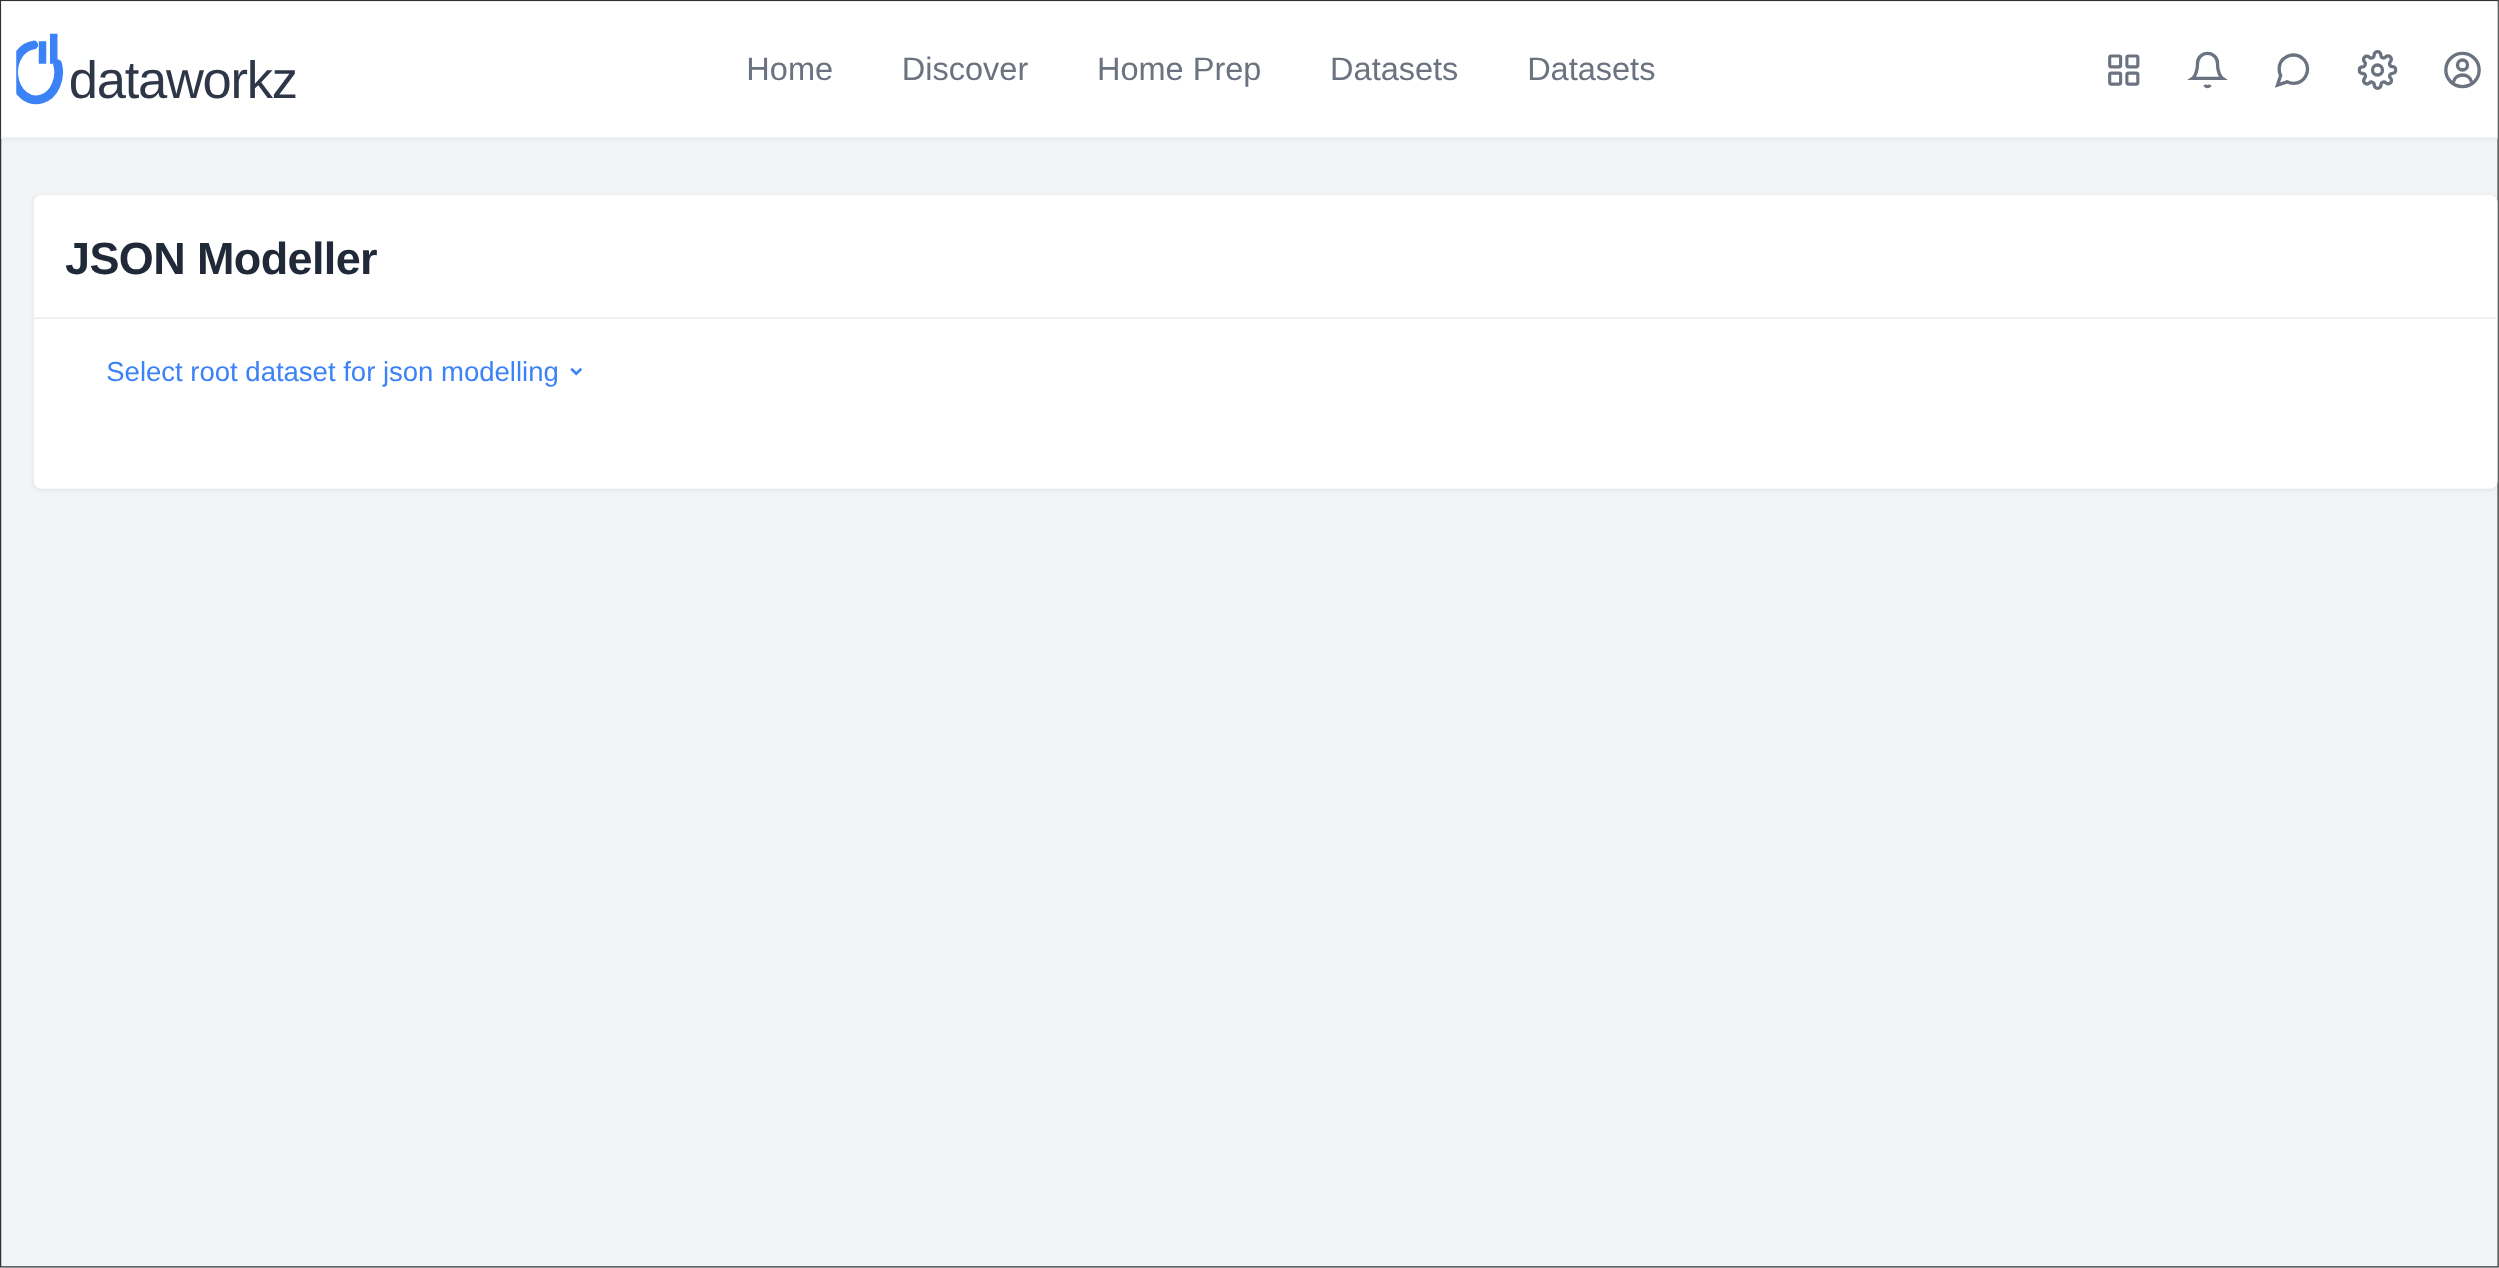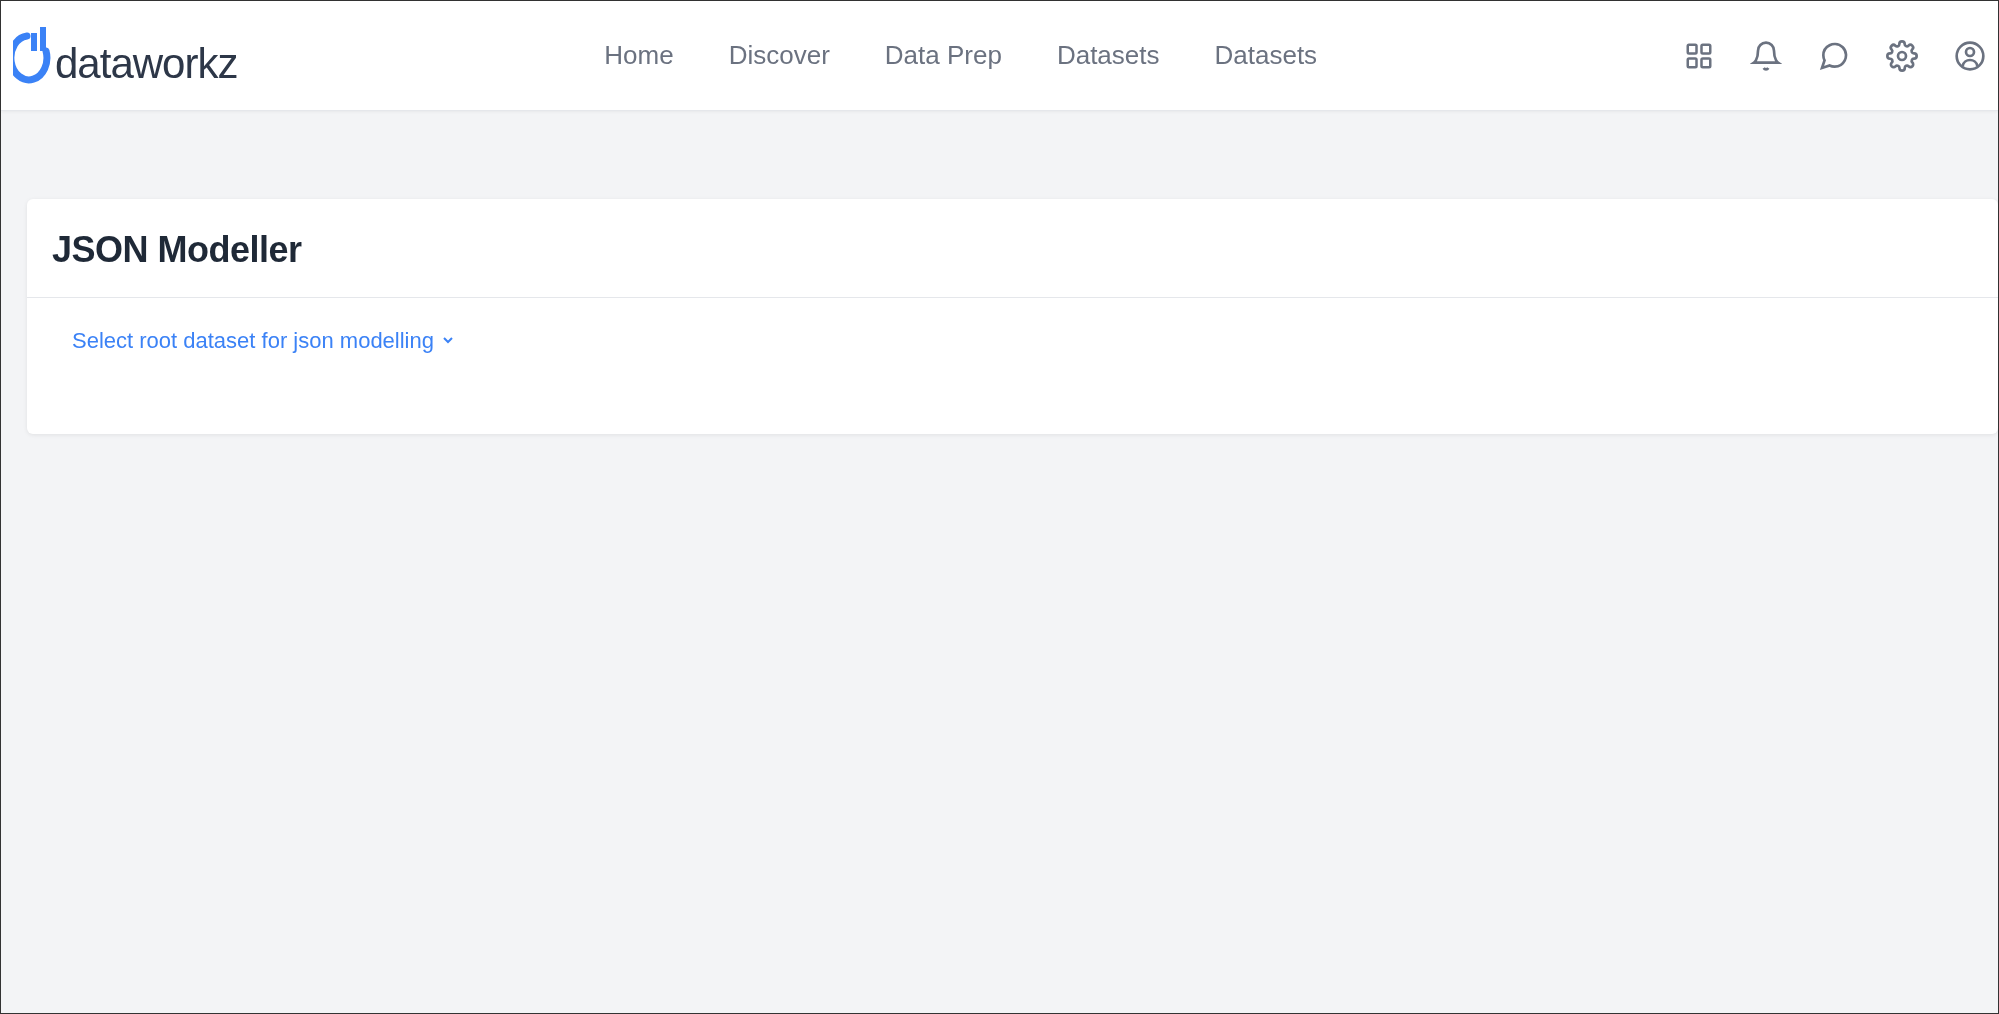--- a/index.html
+++ b/index.html
@@ -62,41 +62,40 @@
     }
     .header-icon {
       cursor: pointer;
       color: #6b7280;
       display: flex;
       align-items: center;
       justify-content: center;
     }
     .content-wrap {
       padding: 45px 0 0 26px;
-      margin-top: 43px;
     }
     .panel {
       background: #ffffff;
       border-radius: 6px;
       box-shadow: 0 1px 4px rgba(0,0,0,0.08);
       min-height: 235px;
       width: 100%;
     }
     .panel-header {
       padding: 30px 25px 26px 25px;
       border-bottom: 1px solid #e5e7eb;
     }
     .panel-title {
       font-size: 36px;
       font-weight: 700;
       color: #1f2937;
       letter-spacing: -0.5px;
     }
     .panel-body {
-      padding: 30px 45px 50px 45px;
+      padding: 30px 45px 50px 58px;
     }
     .dropdown-trigger {
       color: #3b82f6;
       font-size: 22px;
       cursor: pointer;
       display: inline-flex;
       align-items: center;
       gap: 6px;
     }
     .chevron-down {
@@ -116,21 +115,21 @@
           <rect x="27" y="6" width="6" height="24" fill="#3b82f6"></rect>
           <path d="M 33 30 A 18 22 0 1 1 14 15" stroke="#3b82f6" stroke-width="7" fill="none" stroke-linecap="round"></path>
         </svg>
       </span>
       <span style="font-weight:400;color:#2d3748;position:relative;top:8px;">dataworkz</span>
     </div>
 
     <nav class="nav">
       <a class="nav-item">Home</a>
       <a class="nav-item">Discover</a>
-      <a class="nav-item">Data Prep</a>
+      <a class="nav-item">Home Prep</a>
       <a class="nav-item">Datasets</a>
       <a class="nav-item">Datasets</a>
     </nav>
 
     <div class="header-icons">
       <div class="header-icon">
         <svg width="30" height="30" viewBox="0 0 24 24" fill="none" stroke="#6b7280" stroke-width="2">
           <rect x="3" y="3" width="7" height="7" rx="1"></rect>
           <rect x="14" y="3" width="7" height="7" rx="1"></rect>
           <rect x="3" y="14" width="7" height="7" rx="1"></rect>

